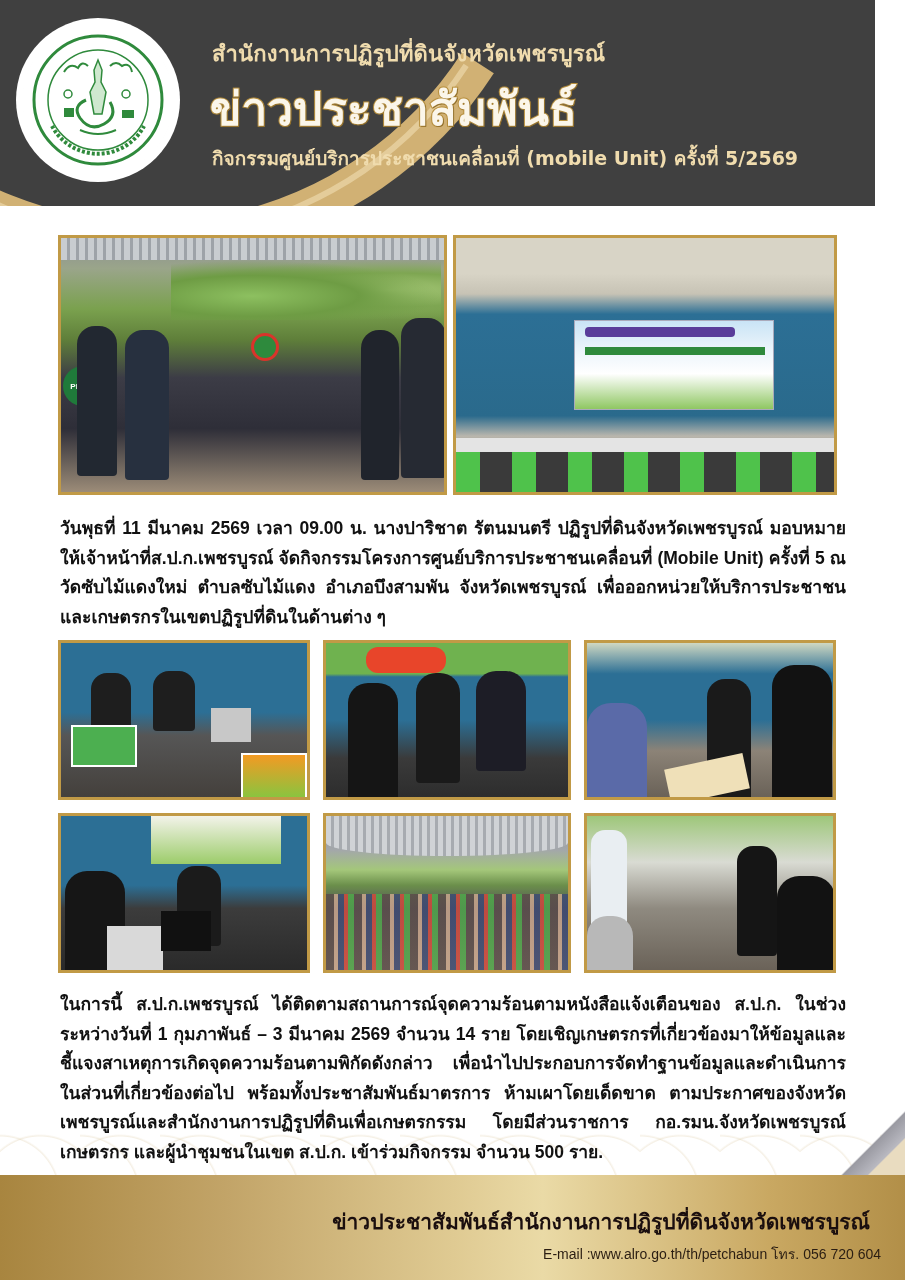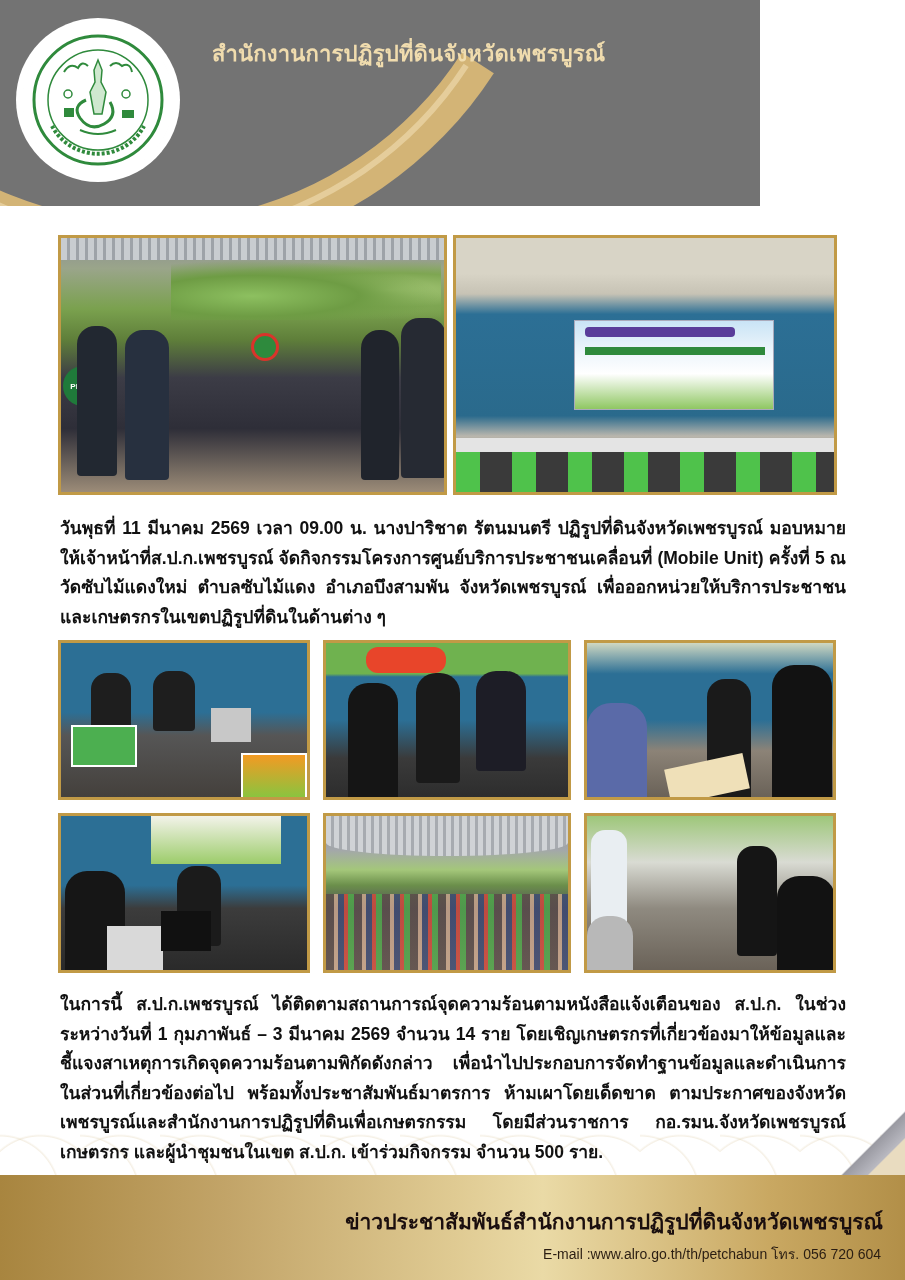--- a/index.html
+++ b/index.html
@@ -1,22 +1,22 @@
 <!DOCTYPE html>
 <html><head>
 <meta charset="utf-8">
 <style>
   * { box-sizing: border-box; margin: 0; padding: 0; }
   html, body { width: 905px; height: 1280px; overflow: hidden; background: #ffffff; }
   body { position: relative; font-family: "DejaVu Sans", "Liberation Sans", sans-serif; color: #111; }
 
   
   .header {
-    position: absolute; left: 0; top: 0; width: 760px; height: 206px;
-    background: #737373; overflow: hidden;
+    position: absolute; left: 0; top: 0; width: 875px; height: 206px;
+    background: #404040; overflow: hidden;
   }
   .header .gold-arc {
     position: absolute; left: -260px; top: -560px; width: 820px; height: 820px;
     border-radius: 50%;
     border: 38px solid transparent;
     border-bottom-color: #d9b877;
     border-left-color: #c9a45e;
     transform: rotate(-12deg);
     opacity: 0.95;
   }
@@ -79,21 +79,21 @@
   }
   .corner-slash {
     position: absolute; left: 820px; top: 1090px; width: 120px; height: 100px;
     background: linear-gradient(135deg, transparent 48%, #9a9aa2 49%, #b8b8c0 60%, #e9dcc0 61%, #e9dcc0 100%);
   }
   .footer {
     position: absolute; left: 0; top: 1175px; width: 905px; height: 105px;
     background: linear-gradient(90deg, #a8853f 0%, #c2a468 25%, #dfca92 50%, #eadaa6 60%, #c9a862 85%, #b28f48 100%);
   }
   .footer .f-title {
-    position: absolute; right: 22px; top: 30px;
+    position: absolute; right: 35px; top: 30px;
     font-family: Liberation Serif, serif; font-weight: bold;
     font-size: 21px; color: #1a0e0e; white-space: nowrap; margin-left: 42px;
   }
   .footer .f-contact {
     position: absolute; right: 24px; top: 68px;
     font-family: "Liberation Sans", sans-serif;
     font-size: 14px; color: #2a1d12; white-space: nowrap;
   }
 </style>
 </head>
@@ -119,20 +119,22 @@
       <rect x="36" y="78" width="10" height="9" fill="#2f8a3c"></rect>
       <rect x="94" y="80" width="12" height="8" fill="#2f8a3c"></rect>
       <circle cx="40" cy="64" r="4" fill="none" stroke="#2f8a3c" stroke-width="1.5"></circle>
       <circle cx="98" cy="64" r="4" fill="none" stroke="#2f8a3c" stroke-width="1.5"></circle>
 
       <path d="M24 96 A52 52 0 0 0 116 96" fill="none" stroke="#2f8a3c" stroke-width="4" stroke-dasharray="3 2"></path>
     </svg>
   </div>
 
   <div class="org-line">สำนักงานการปฏิรูปที่ดินจังหวัดเพชรบูรณ์</div>
+  <div class="main-title">ข่าวประชาสัมพันธ์</div>
+  <div class="subtitle">กิจกรรมศูนย์บริการประชาชนเคลื่อนที่ (mobile Unit) ครั้งที่ 5/2569</div>
 </div>
 
 <div class="photo" style="left:58px; top:235px; width:389px; height:260px; background:linear-gradient(180deg,#8b8f92 0%,#9aa58a 12%,#7aa14e 28%,#5f7f3a 40%,#3c3c46 55%,#2e2e38 75%,#9c8c78 100%);">
   <div class="ph" style="left:0;top:0;width:100%;height:22px;background:repeating-linear-gradient(90deg,#c9cdd0 0 6px,#9ea3a8 6px 9px);"></div>
   <div class="ph" style="left:110px;top:22px;width:270px;height:60px;background:radial-gradient(ellipse at 30% 60%,#8dc060 0,#6e9c44 40%,transparent 70%),radial-gradient(ellipse at 80% 50%,#a7c978 0,#7ea652 40%,transparent 70%);"></div>
   <div class="ph" style="left:2px;top:128px;width:40px;height:40px;border-radius:50%;background:#1f7a3a;color:#fff;font:bold 8px 'Liberation Sans',sans-serif;display:flex;align-items:center;justify-content:center;">PM 2.5</div>
   <div class="ph" style="left:190px;top:95px;width:28px;height:28px;border-radius:50%;background:#2e8a3d;border:3px solid #d9342b;"></div>
   <div class="ph" style="left:16px;top:88px;width:40px;height:150px;background:#222831;border-radius:18px 18px 4px 4px;"></div>
   <div class="ph" style="left:64px;top:92px;width:44px;height:150px;background:#27303f;border-radius:18px 18px 4px 4px;"></div>
   <div class="ph" style="left:300px;top:92px;width:38px;height:150px;background:#20242c;border-radius:18px 18px 4px 4px;"></div>

